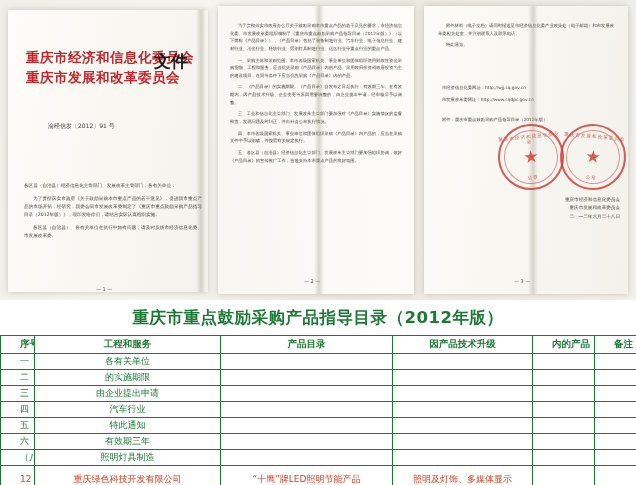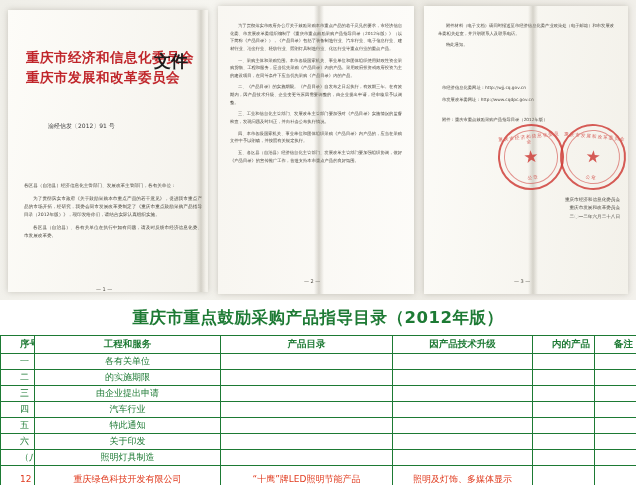--- a/index.html
+++ b/index.html
@@ -343,21 +343,21 @@
         <tr>
           <td class="idx">五</td>
           <td>特此通知</td>
           <td></td>
           <td></td>
           <td></td>
           <td></td>
         </tr>
         <tr>
           <td class="idx">六</td>
-          <td>关于印发</td>
+          <td>有效期三年</td>
           <td></td>
           <td></td>
           <td></td>
           <td></td>
         </tr>
         <tr>
           <td class="idx">（八）</td>
           <td>照明灯具制造</td>
           <td></td>
           <td></td>

